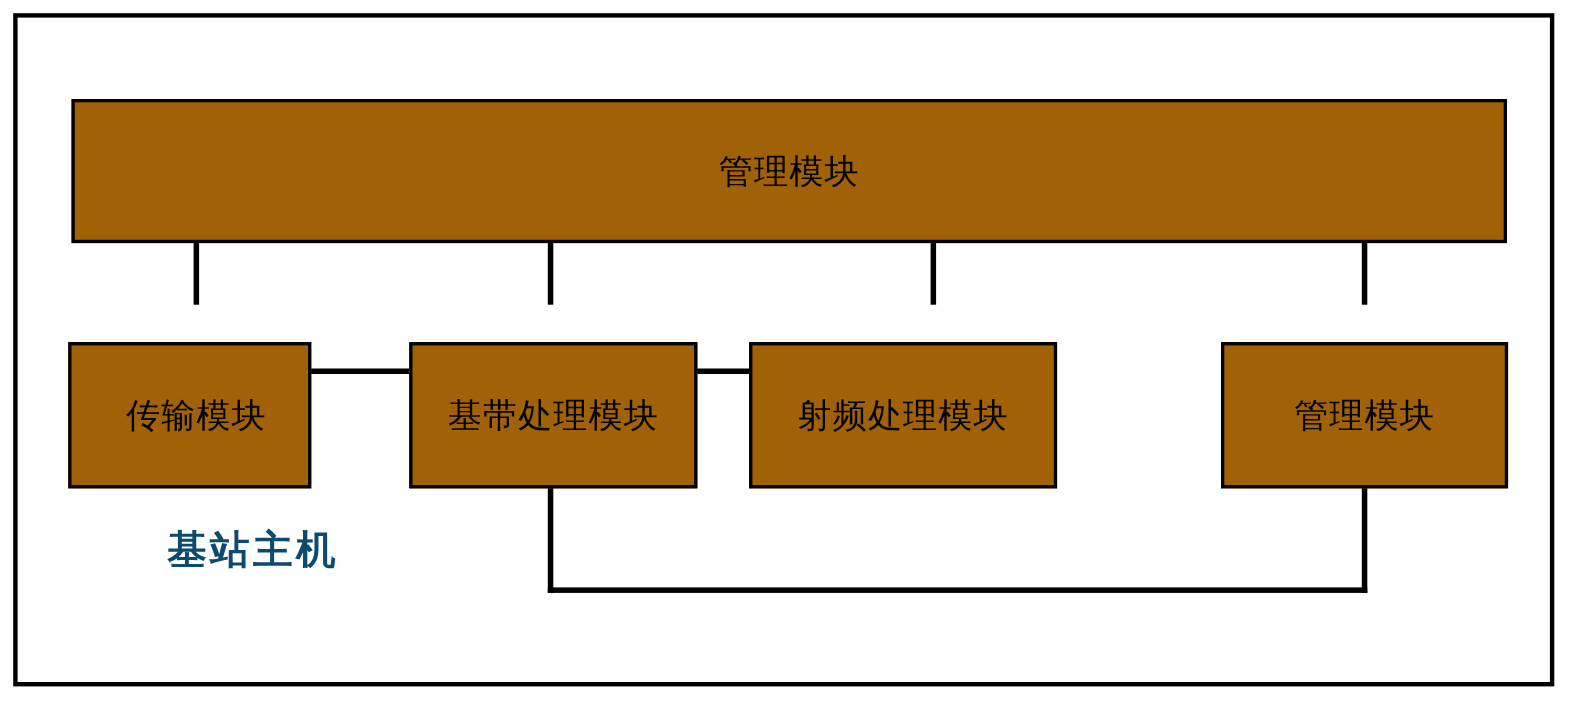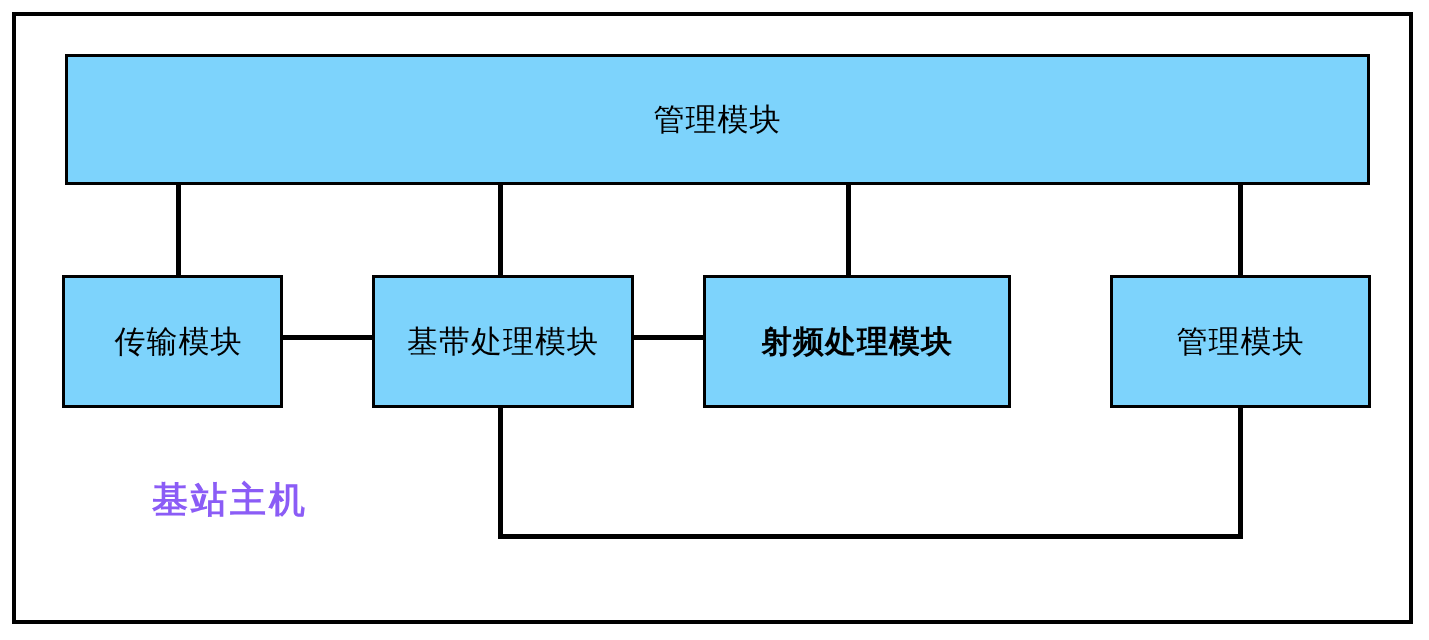--- a/index.html
+++ b/index.html
@@ -28,25 +28,26 @@
     height: 612px;
     border: 4px solid #000000;
     box-sizing: border-box;
     background: transparent;
   }
   
   .module-box {
     position: absolute;
     box-sizing: border-box;
     border: 3px solid #000000;
-    background: #7dd3fc;
+    background: #a16207;
     display: flex;
     align-items: center;
     justify-content: center;
     z-index: 3;
+    margin-top: 36px;
   }
   .module-label {
     font-size: 31px;
     line-height: 1;
     letter-spacing: 1px;
     white-space: nowrap;
     color: #000000;
   }
   
   #box-management {
@@ -62,25 +63,24 @@
     height: 133px;
     padding-left: 12px;
   }
   #box-baseband {
     left: 372px;
     top: 275px;
     width: 262px;
     height: 133px;
   }
   #box-rf {
-    left: 703px;
+    left: 681px;
     top: 275px;
-    width: 308px;
+    width: 280px;
     height: 133px;
-    font-weight: bold;
   }
   #box-extension {
     left: 1110px;
     top: 275px;
     width: 261px;
     height: 133px;
   }
   
   .conn-v {
     position: absolute;
@@ -108,21 +108,21 @@
   #conn-extension-down  { left: 1238px; top: 405px; height: 134px; }
   
   .chassis-caption {
     position: absolute;
     left: 152px;
     top: 476px;
     font-size: 36px;
     font-weight: bold;
     letter-spacing: 3px;
     white-space: nowrap;
-    color: #8b5cf6;
+    color: #0c4a6e;
     z-index: 4;
   }
 </style>
 </head>
 <body>
 
 <div id="canvas">
 
   <div class="outer-frame"></div>
 

